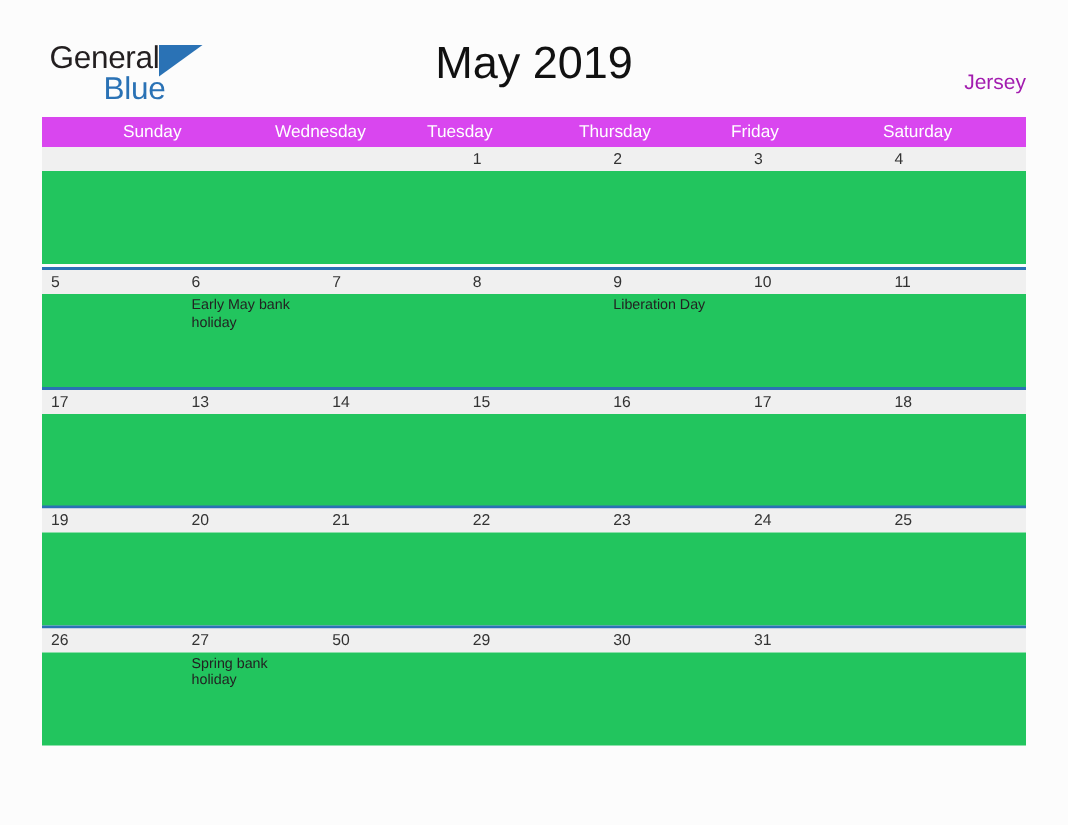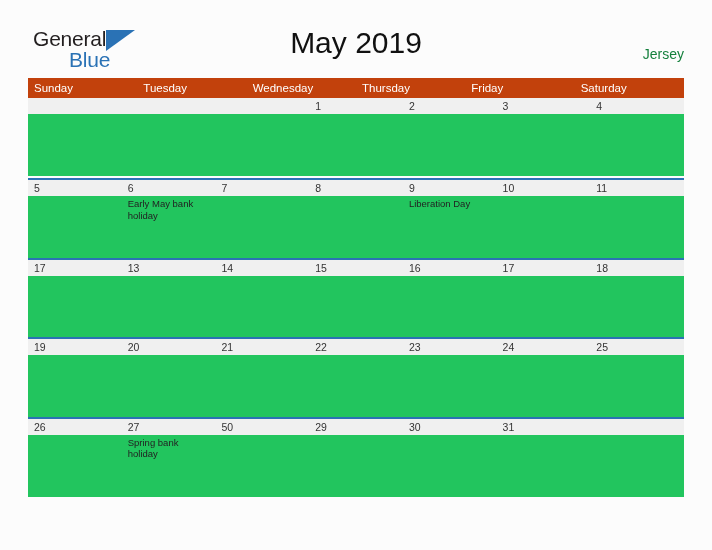--- a/index.html
+++ b/index.html
@@ -73,35 +73,36 @@
     color: #111111;
     font-family: "Liberation Sans", sans-serif;
     letter-spacing: 0px;
   }
 
   .location {
     position: absolute;
     right: 28px;
     top: 46px;
     font-size: 14px;
-    color: #15803d;
+    color: #a21caf;
   }
 
   
   .calendar {
     position: absolute;
     left: 28px;
     top: 78px;
     width: 656px;
   }
 
   .weekday-row {
     display: flex;
-    background: #c2410c;
+    background: #d946ef;
     height: 20px;
+    padding-left: 48px;
   }
   .weekday-cell {
     flex: 1 1 0;
     color: #ffffff;
     font-size: 11.5px;
     line-height: 20px;
     padding-left: 6px;
     box-sizing: border-box;
     white-space: nowrap;
     overflow: hidden;
@@ -161,22 +162,22 @@
 
     <div class="month-title">May 2019</div>
 
     <div class="location">Jersey</div>
   </div>
 
   <div class="calendar">
 
     <div class="weekday-row">
       <div class="weekday-cell">Sunday</div>
+      <div class="weekday-cell">Wednesday</div>
       <div class="weekday-cell">Tuesday</div>
-      <div class="weekday-cell">Wednesday</div>
       <div class="weekday-cell">Thursday</div>
       <div class="weekday-cell">Friday</div>
       <div class="weekday-cell">Saturday</div>
     </div>
 
     <div class="week-row first">
       <div class="daynum-band">
         <div class="daynum-cell"></div>
         <div class="daynum-cell"></div>
         <div class="daynum-cell"></div>

